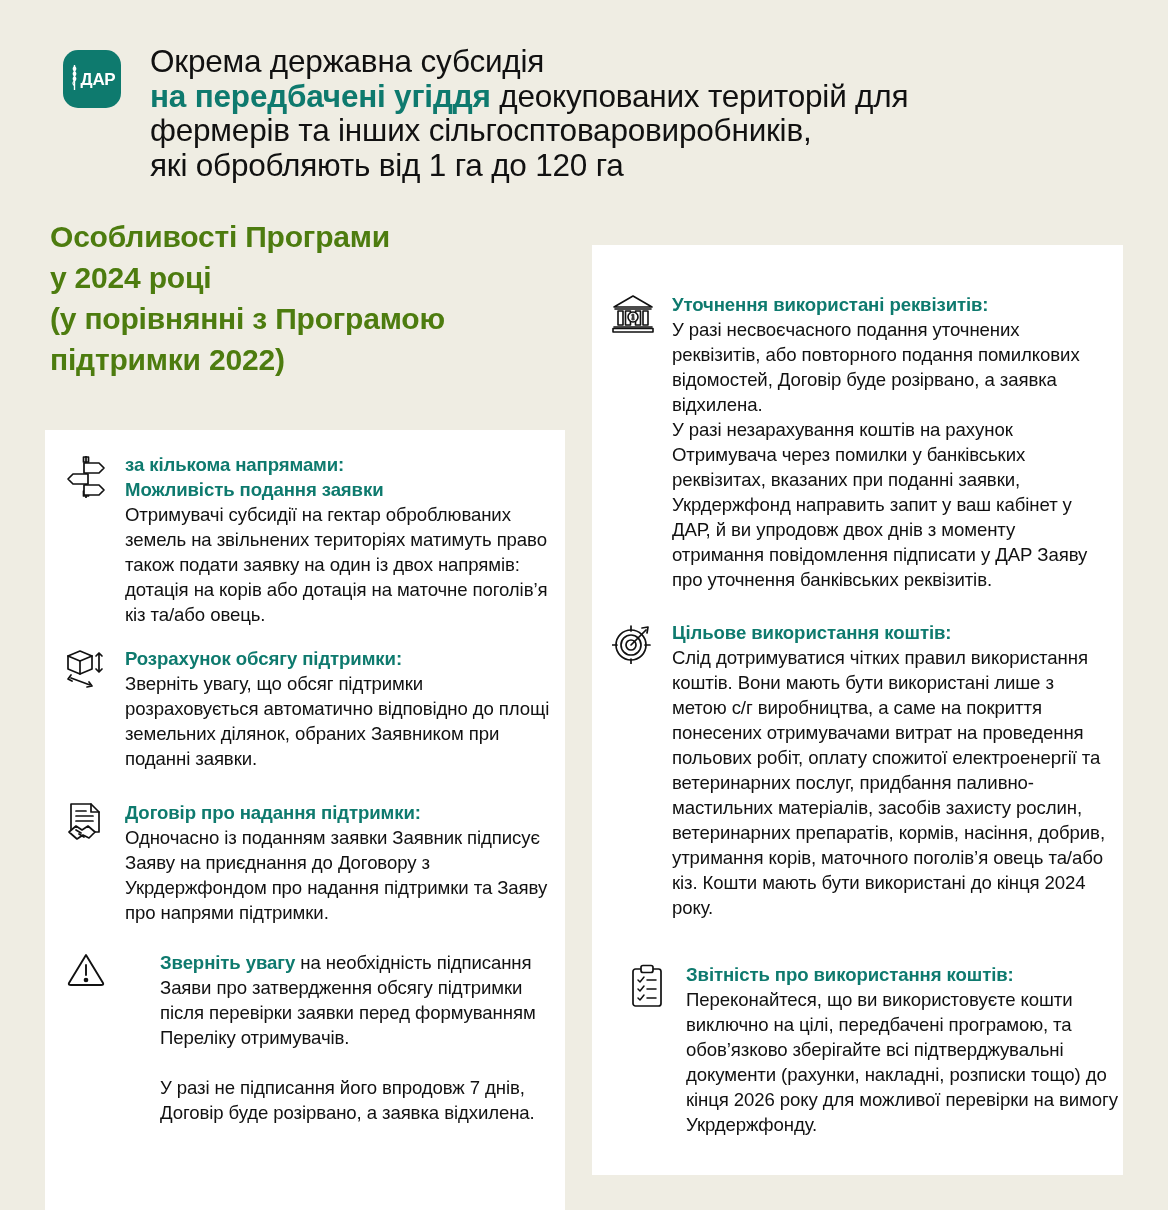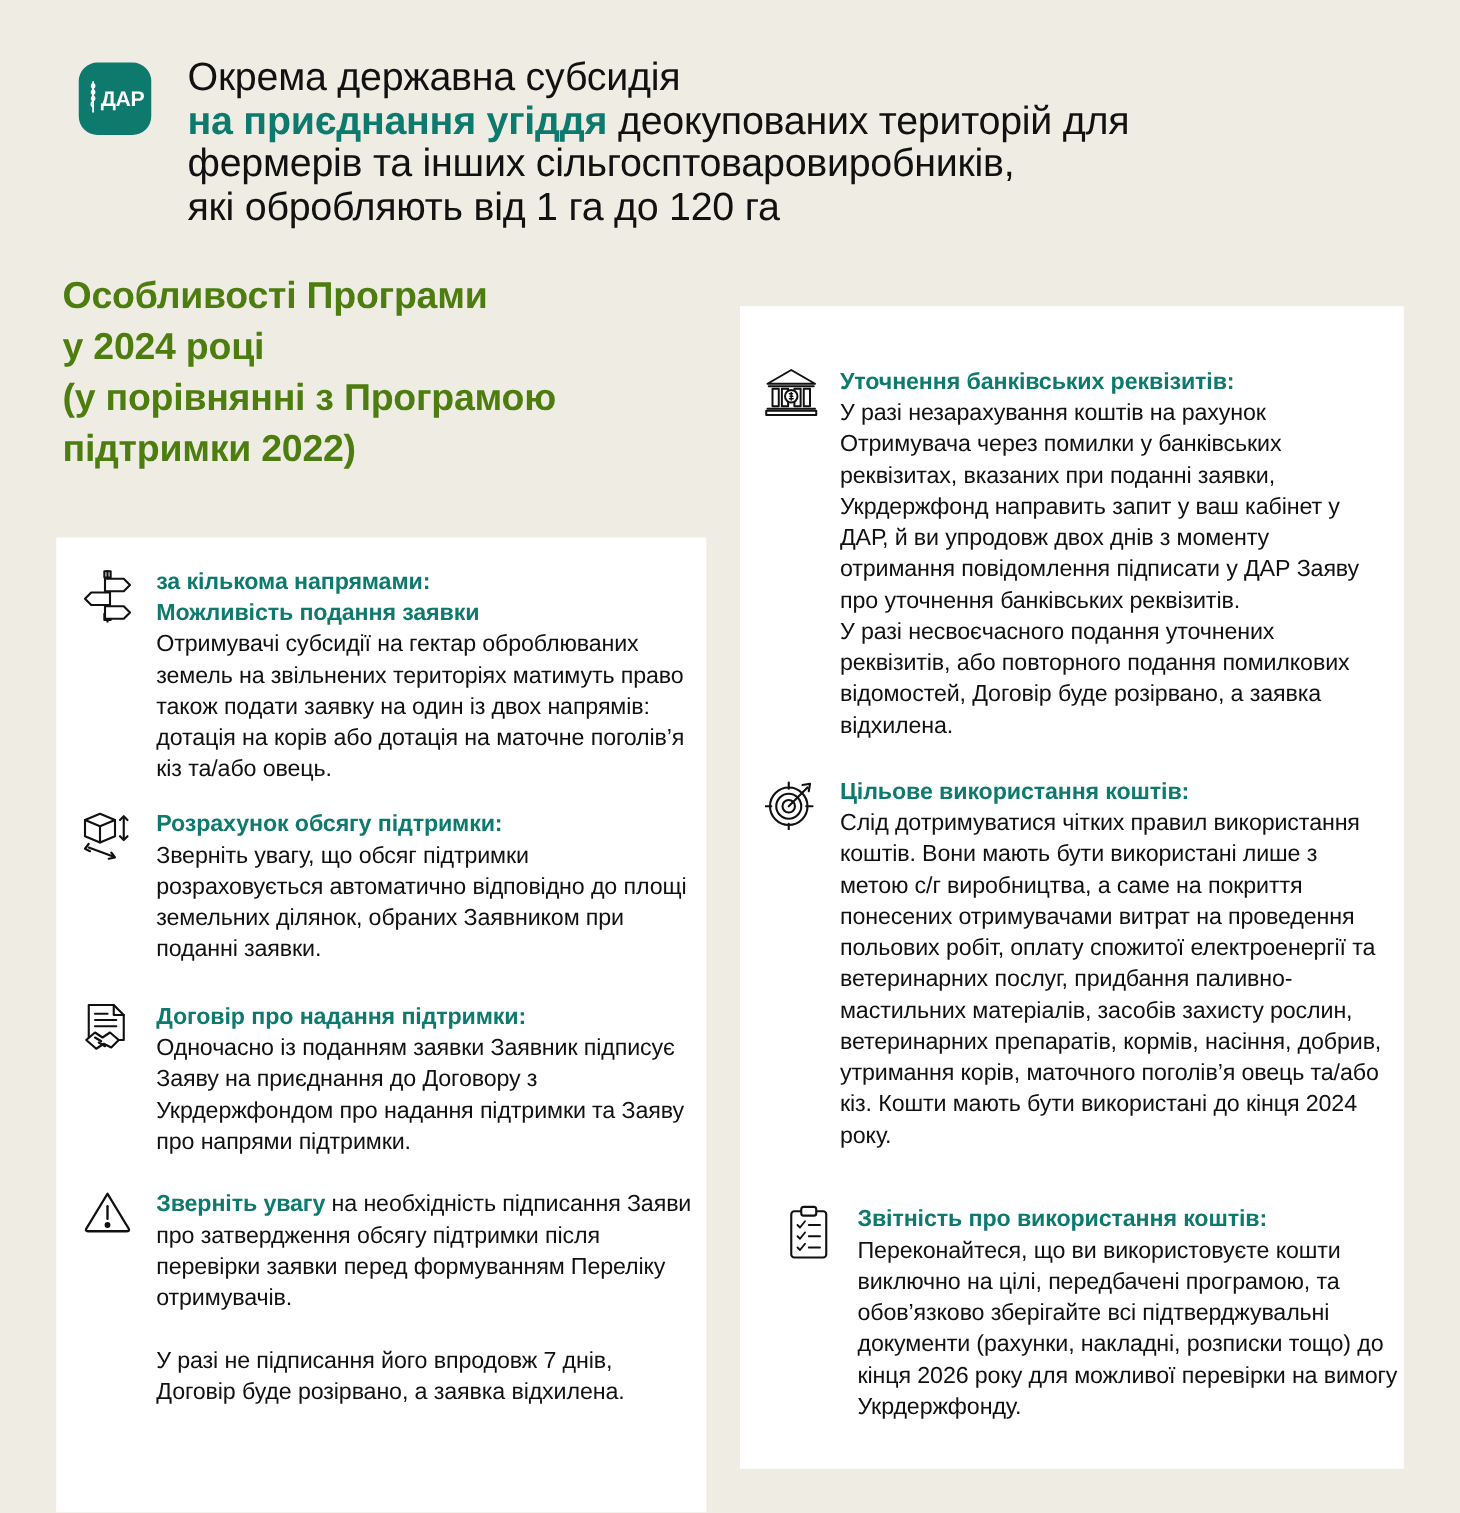--- a/index.html
+++ b/index.html
@@ -125,21 +125,21 @@
     color: #0E7A6E;
     font-weight: bold;
   }
   .item-para { display: block; }
   .item-para.gap { margin-top: 25px; }
 
   
   #li-0 { left: 63px;  top: 452px; width: 490px; }
   #li-1 { left: 63px;  top: 646px; width: 490px; }
   #li-2 { left: 63px;  top: 800px; width: 490px; }
-  #li-3 { left: 63px;  top: 950px; width: 490px; }
+  #li-3 { left: 63px;  top: 950px; width: 490px; gap: 35px; }
 
   
   #ri-0 { left: 610px; top: 292px; width: 500px; }
   #ri-1 { left: 610px; top: 620px; width: 500px; }
   #ri-2 { left: 624px; top: 962px; width: 500px; }
 </style>
 </head>
 <body>
 
 <div class="header">
@@ -154,21 +154,21 @@
           <path d="M5.5 14 C3 15.5 3 18 5.5 19.5 C8 18 8 15.5 5.5 14 Z" fill="#ffffff"></path>
           <path d="M5.5 19 C3.4 20.3 3.4 22.4 5.5 23.7" stroke="#ffffff" stroke-width="1.2" fill="none"></path>
         </svg>
       </span>
       <span class="logo-text">ДАР</span>
     </div>
   </div>
 
   <div class="header-title">
     <div class="ht-l1">Окрема державна субсидія</div>
-    <div class="ht-l2"><span class="accent">на приєднання угіддя</span><span> деокупованих територій для</span></div>
+    <div class="ht-l2"><span class="accent">на передбачені угіддя</span><span> деокупованих територій для</span></div>
     <div class="ht-l3">фермерів та інших сільгосптоваровиробників,</div>
     <div class="ht-l4">які обробляють від 1 га до 120 га</div>
   </div>
 </div>
 
 <div class="section-heading">
   <div>Особливості Програми</div>
   <div>у 2024 році</div>
   <div>(у порівнянні з Програмою</div>
   <div>підтримки 2022)</div>
@@ -257,23 +257,23 @@
       <rect x="14.5" y="17" width="5" height="14"></rect>
       <rect x="24.5" y="17" width="5" height="14"></rect>
       <rect x="32" y="17" width="5" height="14"></rect>
       <line x1="3" y1="33" x2="41" y2="33"></line>
       <rect x="2" y="34.5" width="40" height="3.5"></rect>
       <circle cx="22" cy="23" r="5" fill="#ffffff"></circle>
       <path d="M22 20 V26 M20.5 21 H23 M21 23 H23.2 M20.5 25 H23.5" stroke-width="1.2"></path>
     </svg>
   </div>
   <div class="item-body">
-    <span class="item-title">Уточнення банківських реквізитів:</span>
+    <span class="item-title">Уточнення використані реквізитів:</span>
+    <span class="item-para">У разі несвоєчасного подання уточнених реквізитів, або повторного подання помилкових відомостей, Договір буде розірвано, а заявка відхилена.</span>
     <span class="item-para">У разі незарахування коштів на рахунок Отримувача через помилки у банківських реквізитах, вказаних при поданні заявки, Укрдержфонд направить запит у ваш кабінет у ДАР, й ви упродовж двох днів з моменту отримання повідомлення підписати у ДАР Заяву про уточнення банківських реквізитів.</span>
-    <span class="item-para">У разі несвоєчасного подання уточнених реквізитів, або повторного подання помилкових відомостей, Договір буде розірвано, а заявка відхилена.</span>
   </div>
 </div>
 
 <div class="item" id="ri-1">
   <div class="item-icon">
     <svg width="42" height="42" viewBox="0 0 42 42" fill="none" stroke="#111111" stroke-width="1.7" stroke-linejoin="round" stroke-linecap="round">
       <circle cx="19" cy="23" r="15"></circle>
       <circle cx="19" cy="23" r="10"></circle>
       <circle cx="19" cy="23" r="5"></circle>
       <line x1="19" y1="4" x2="19" y2="9"></line>

